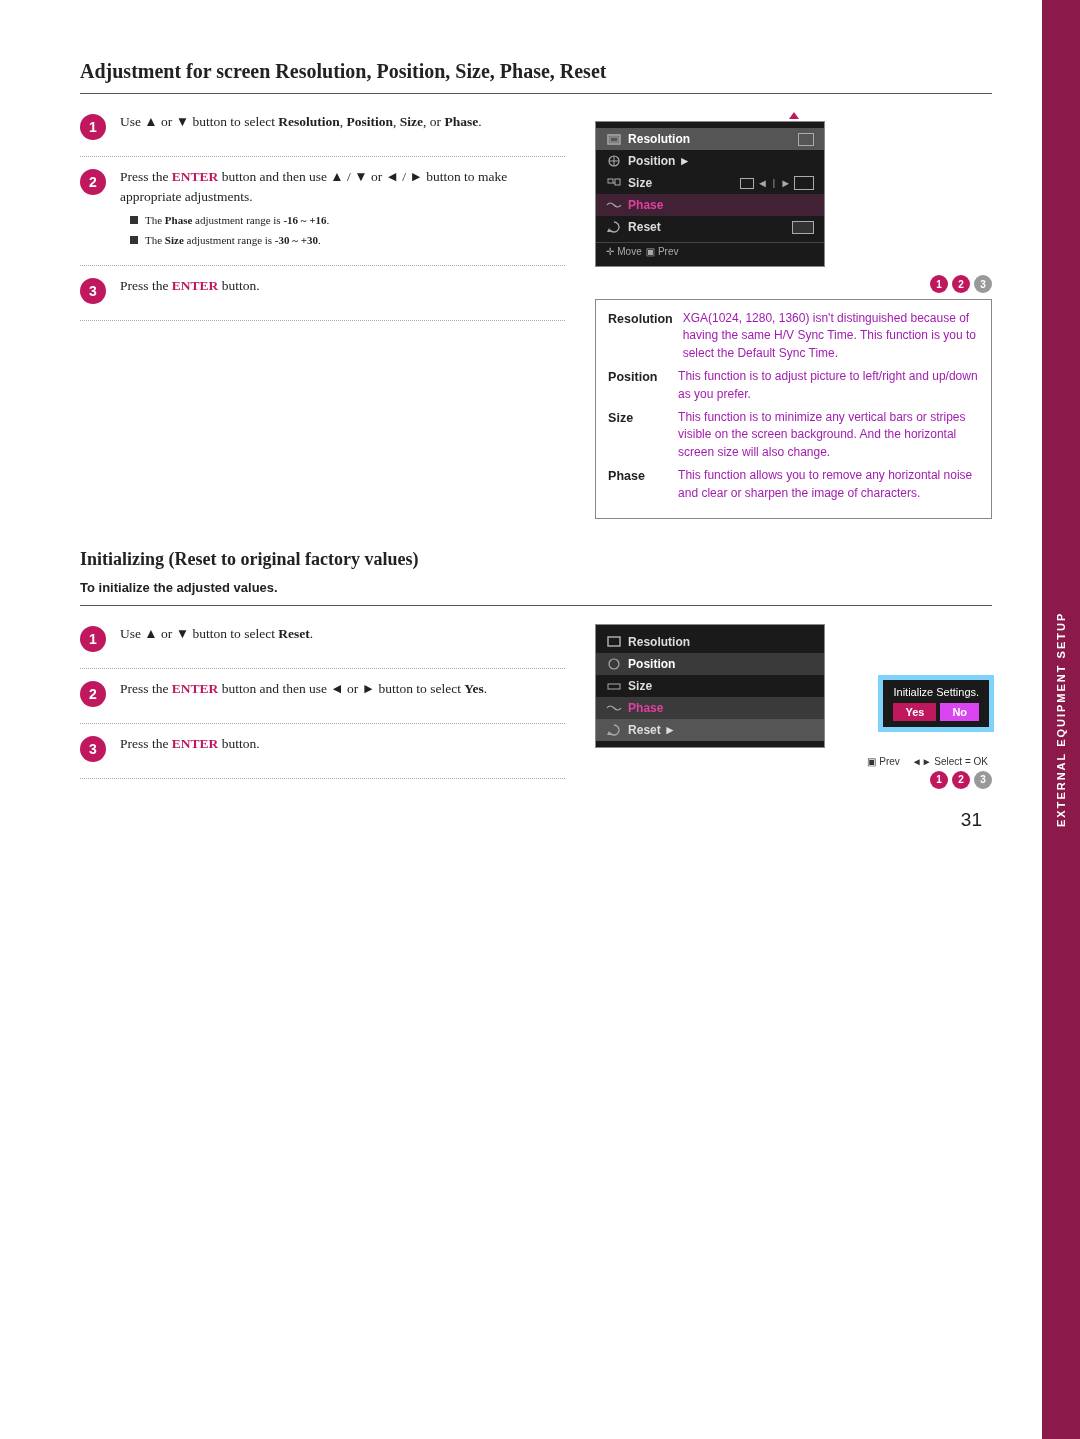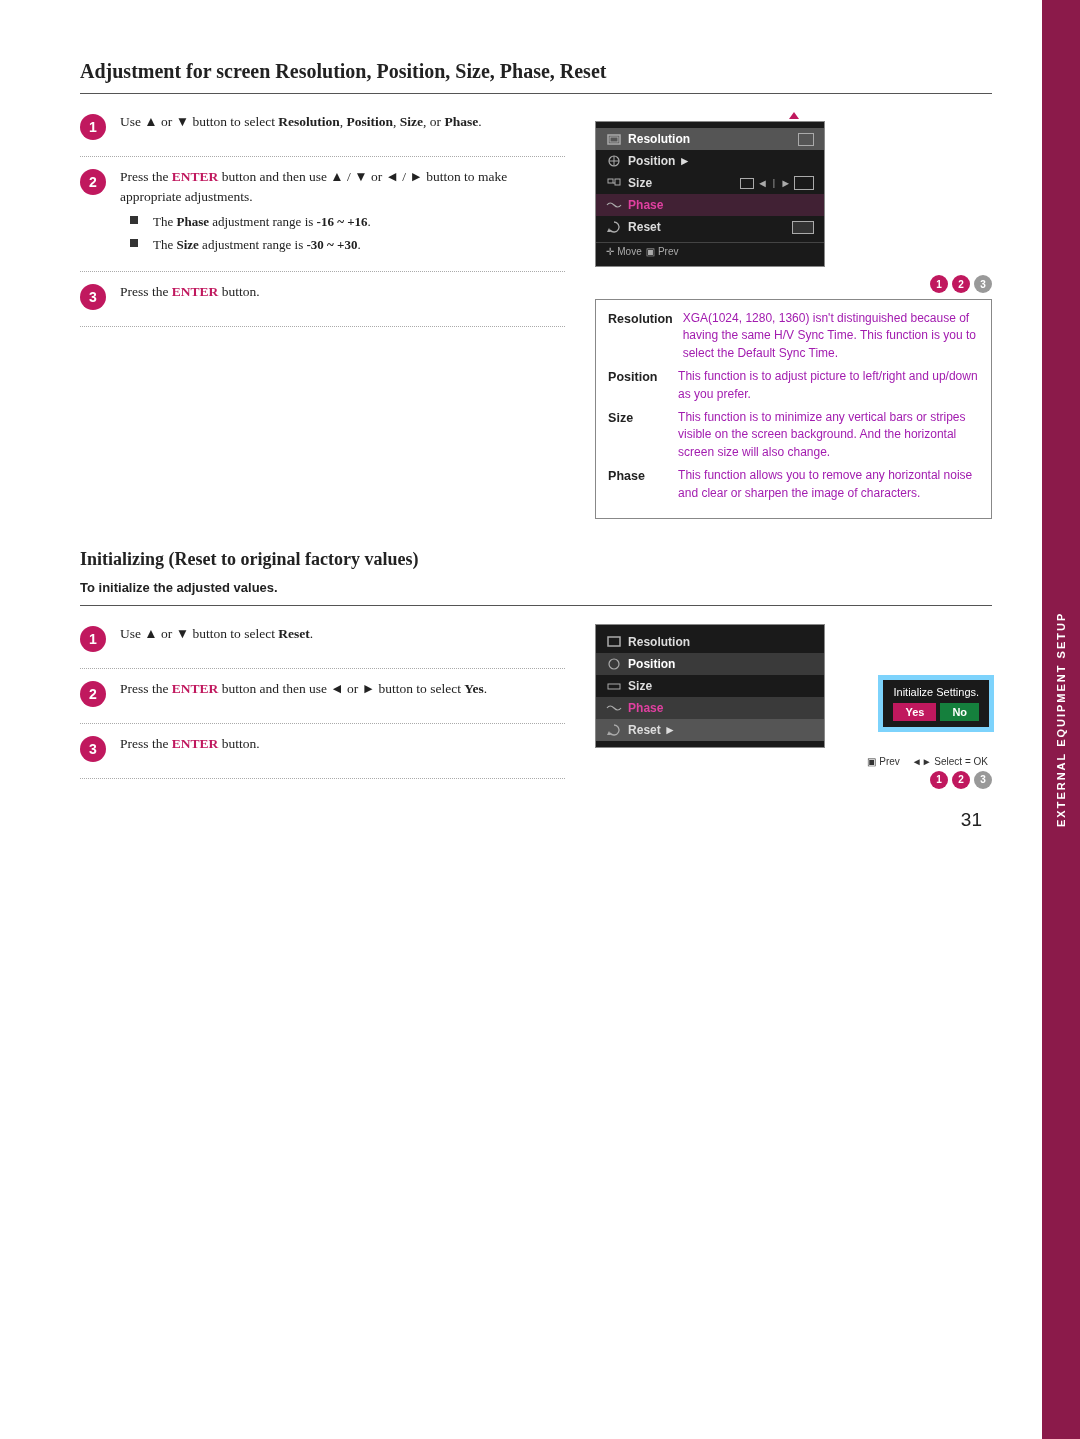--- a/index.html
+++ b/index.html
@@ -108,24 +108,24 @@
     }
 
     .step-text .em {
       font-weight: bold;
       color: #c0185e;
     }
 
     .bullet-item {
       display: flex;
       align-items: flex-start;
-      gap: 15px;
+      gap: 7px;
       margin-left: 10px;
       margin-top: 4px;
-      font-size: 13px;
+      font-size: 11px;
     }
 
     .bullet-sq {
       width: 8px;
       height: 8px;
       background: #333;
       flex-shrink: 0;
       margin-top: 4px;
     }
 
@@ -293,21 +293,21 @@
       border: none;
       cursor: pointer;
     }
 
     .init-btn.yes {
       background: #c0185e;
       color: #fff;
     }
 
     .init-btn.no {
-      background: #15803d;
+      background: #d946ef;
       color: #fff;
     }
 
     .page-number {
       text-align: right;
       font-size: 19px;
       font-weight: normal;
       margin-top: 20px;
       margin-right: 0;
       padding-right: 10px;

